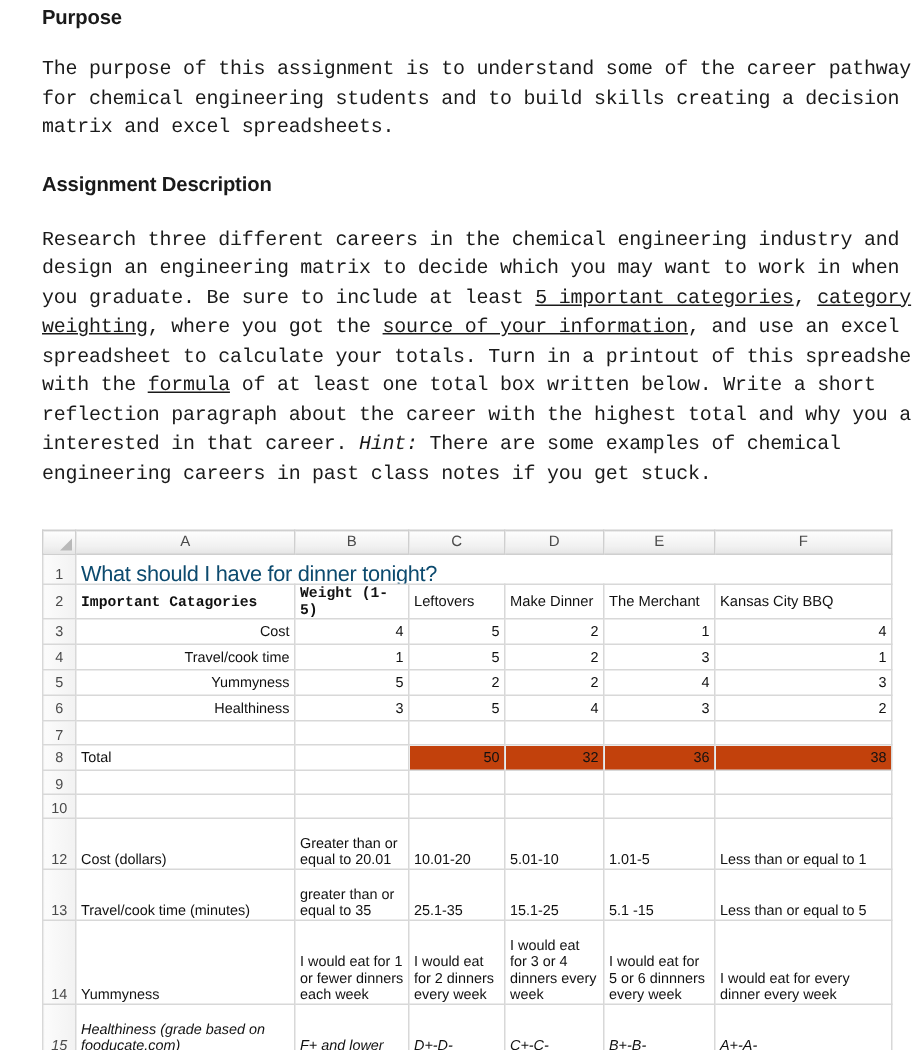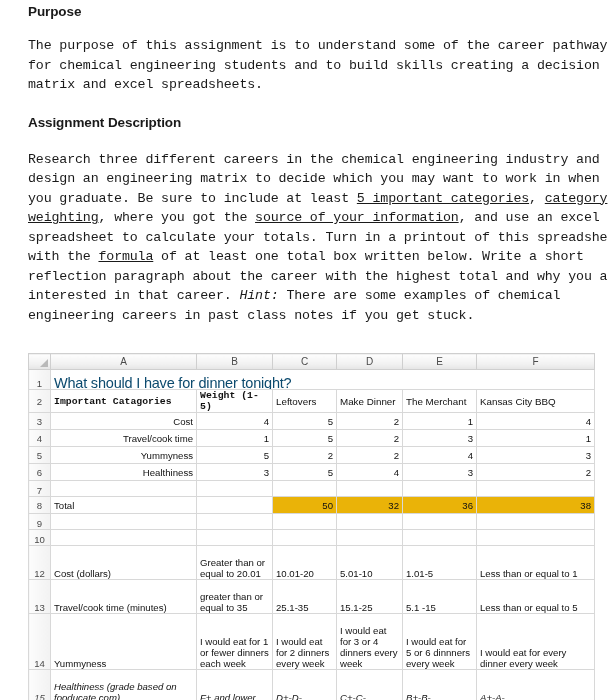--- a/index.html
+++ b/index.html
@@ -129,21 +129,21 @@
   }
   td.hdr.bold { font-weight: bold; font-family: Liberation Mono, monospace; }
 
   tr.r-data td { height: 17px; vertical-align: middle; }
   td.num { text-align: right; vertical-align: middle; }
   td.lbl { text-align: right; vertical-align: middle; }
   tr.r-blank td { height: 16px; }
 
   td.total-lbl { vertical-align: middle; }
   td.yellow {
-    background: #eab308;
+    background: #c2410c;
     text-align: right;
     vertical-align: middle;
     border-top: 1.4px solid #6b6b1f;
     border-bottom: 1.4px solid #6b6b1f;
     border-left: 1.2px solid #6b6b1f;
     border-right: 1.2px solid #6b6b1f;
   }
 
   tr.r-cw td { height: 17px; vertical-align: middle; }
   td.cw {

